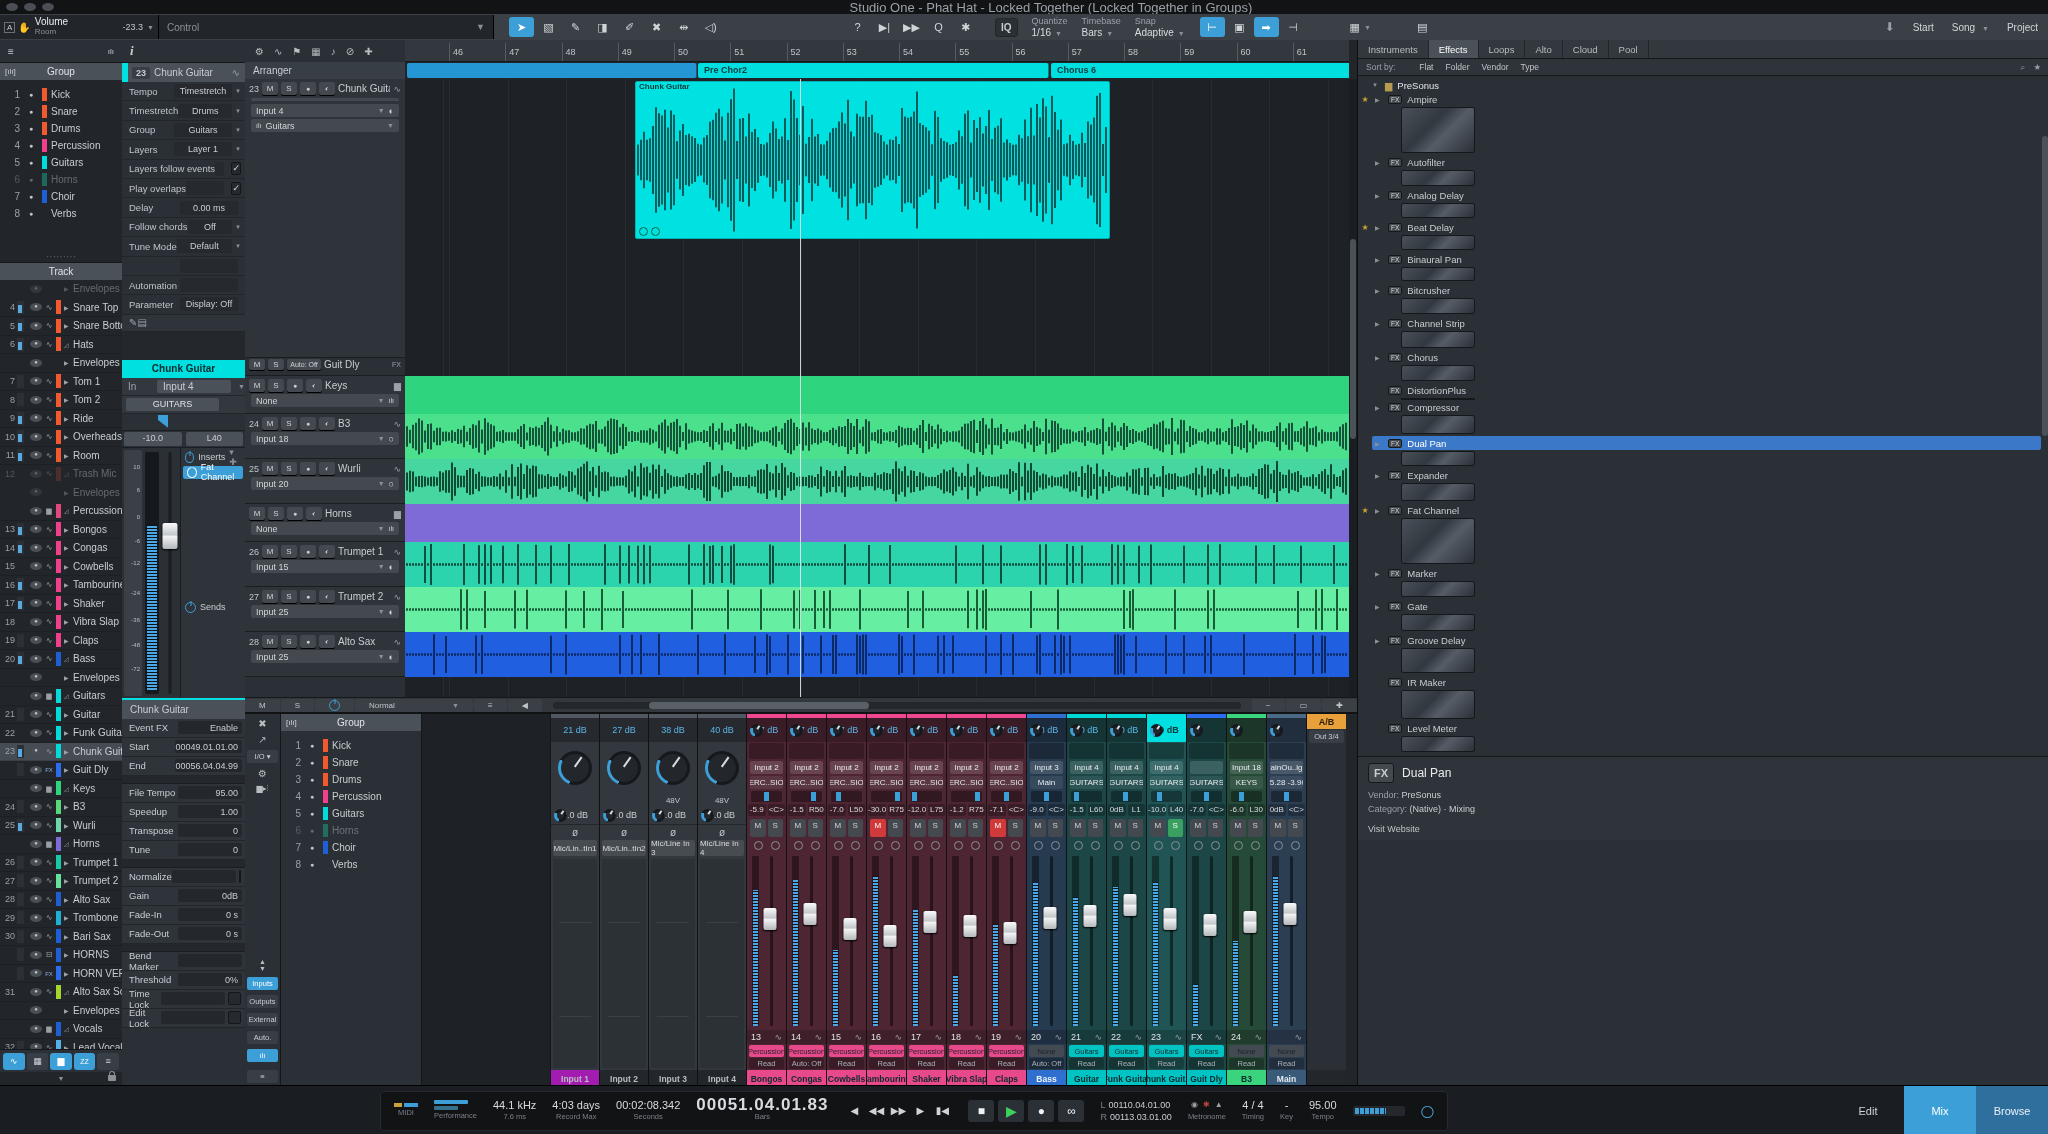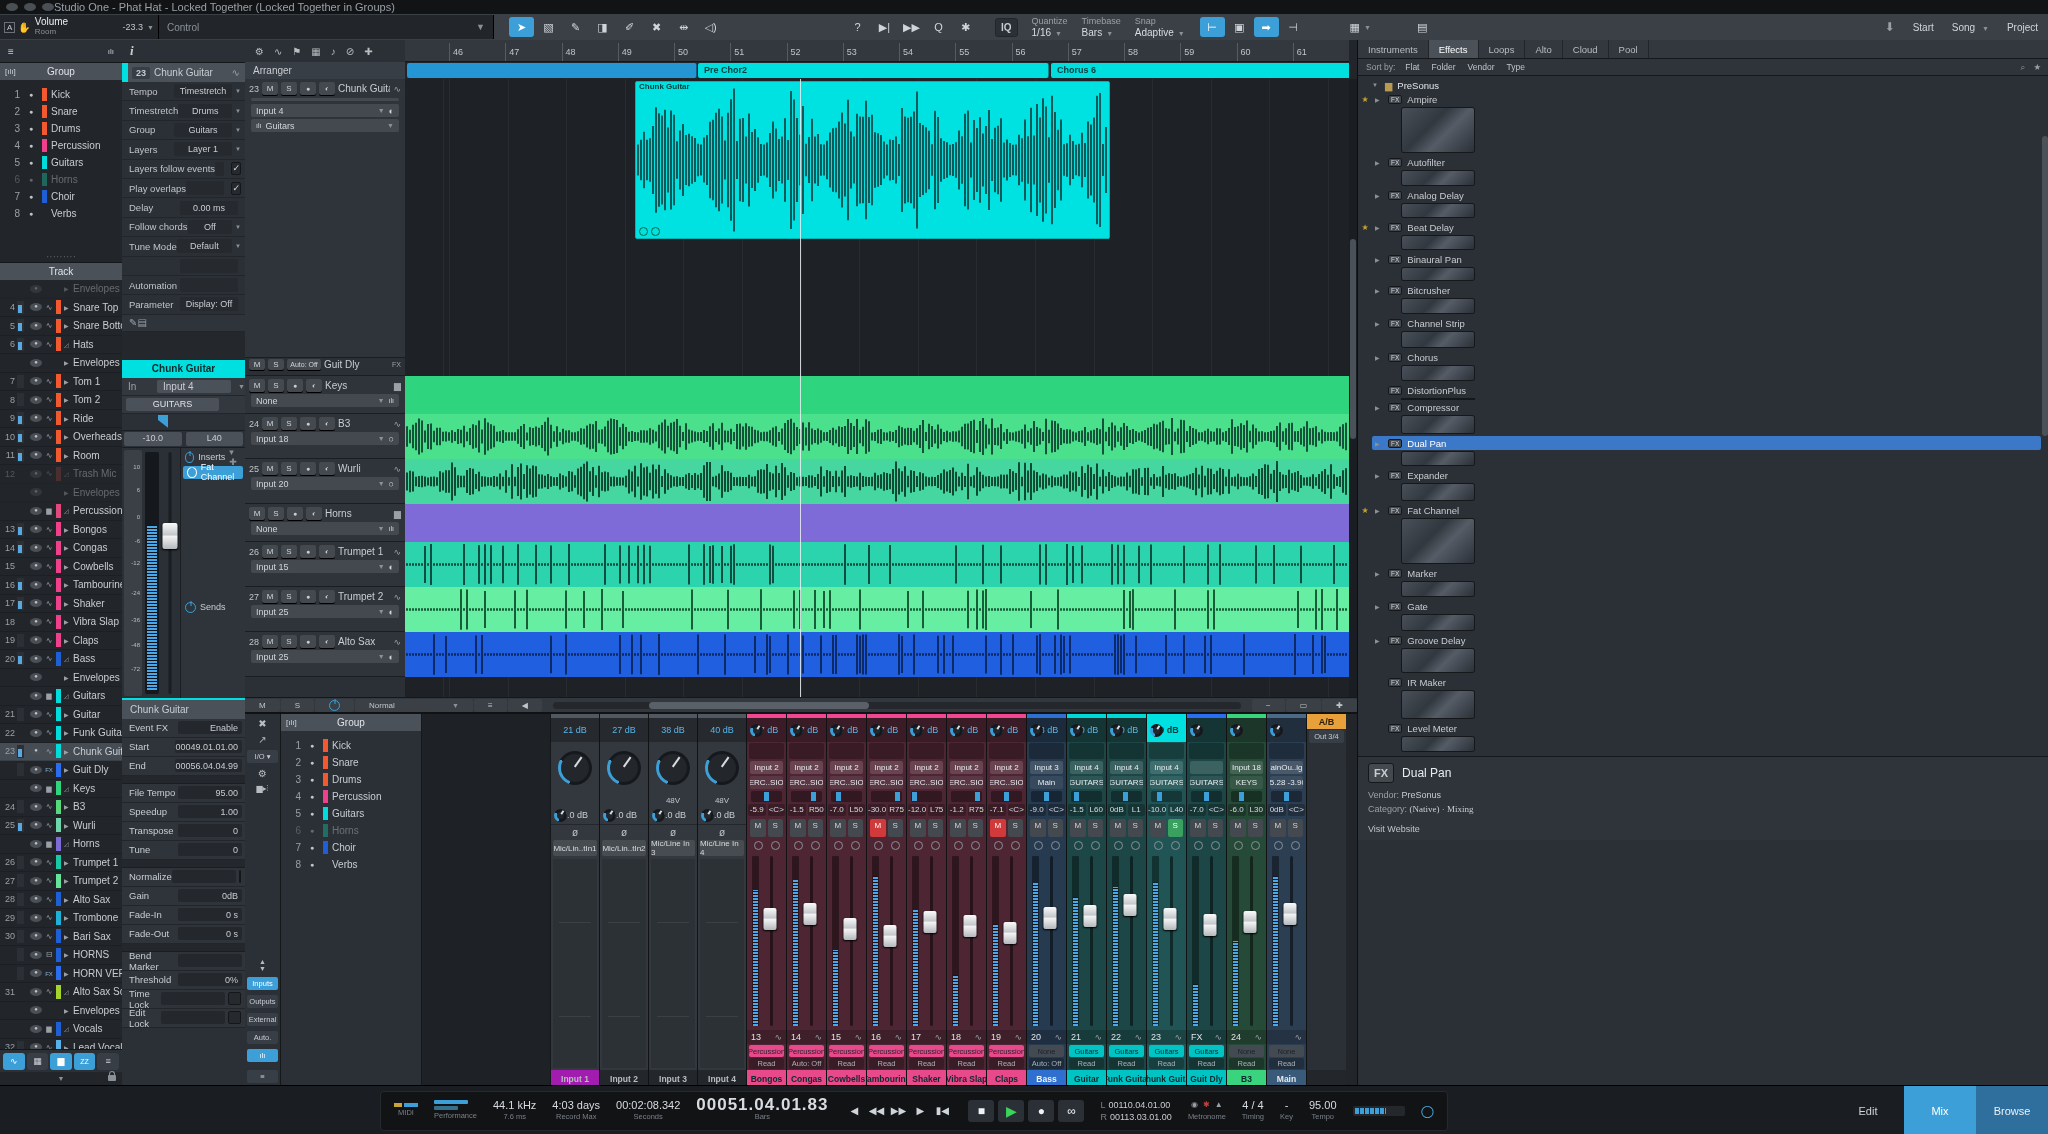--- a/index.html
+++ b/index.html
@@ -3,21 +3,21 @@
 <meta charset="utf-8">
 <style>
   html,body{margin:0;padding:0;background:#0e1012;}
   #app{position:relative;width:2048px;height:1134px;overflow:hidden;background:#1b1e22;
        font-family:"Liberation Sans","DejaVu Sans",sans-serif;color:#c8cdd2;font-size:10px;
        -webkit-font-smoothing:antialiased;}
   .abs{position:absolute;}
   
   #titlebar{left:0;top:0;width:2048px;height:14px;background:#111315;display:flex;align-items:center;}
   .tdot{width:8px;height:8px;border-radius:50%;background:#4a4f55;margin-left:6px;}
-  #titlebar .ttl{flex:1;font-size:11px;color:#9aa0a6;}
+  #titlebar .ttl{flex:1;text-align:center;font-size:13px;color:#9aa0a6;}
   
   #toolbar{left:0;top:14px;width:2048px;height:26px;background:#3a4046;border-bottom:1px solid #15181b;display:flex;align-items:center;}
   .parambox{width:150px;height:24px;background:#22262b;border-right:1px solid #000;display:flex;align-items:center;padding:0 4px;}
   .parambox .pv{flex:1;line-height:10px;}
   .ctrlbox{width:318px;height:24px;background:#22262b;border-right:1px solid #000;display:flex;align-items:center;padding:0 8px;color:#8a9097;}
   .tbtn{width:25px;height:20px;margin:0 1px;border-radius:3px;display:flex;align-items:center;justify-content:center;color:#cfd4d9;font-size:11px;}
   .tbtn.on{background:#3c9fd8;color:#fff;}
   .tgrp{display:flex;align-items:center;margin-left:14px;}
   .ddblock{margin-left:14px;line-height:11px;}
   .ddblock .l{color:#9aa0a6;font-size:9px;}
@@ -189,21 +189,21 @@
   .inspacer::before,.inspacer::after{content:"";position:absolute;left:6px;right:6px;height:1px;background:#3a4046;top:30%;}
   .inspacer::after{top:75%;}
   #abstrip{width:39px;display:flex;flex-direction:column;background:#2b3036;}
   .abhdr{height:15px;background:#e8a03a;color:#2a1c06;font-weight:bold;font-size:9px;display:flex;align-items:center;justify-content:center;}
   .about{height:13px;font-size:7.5px;display:flex;align-items:center;justify-content:center;background:#383e45;margin:1px 2px;border-radius:2px;}
   
   #browser{left:1357px;top:40px;width:691px;height:1045px;background:#2b3036;border-left:1px solid #0c0e10;display:flex;flex-direction:column;}
   #btabs{height:18px;display:flex;background:#33383e;border-bottom:1px solid #15181b;align-items:stretch;}
   .btab{padding:0 10px;display:flex;align-items:center;font-size:9.5px;color:#b8bdc2;border-right:1px solid #22262b;}
   .btab.on{background:#4a5159;color:#fff;}
-  #bsort{height:16px;display:flex;align-items:center;gap:10px;padding:0 8px;background:#2f343a;border-bottom:1px solid #15181b;color:#9aa0a6;font-size:8.5px;}
+  #bsort{height:16px;display:flex;align-items:center;gap:24px;padding:0 8px;background:#2f343a;border-bottom:1px solid #15181b;color:#9aa0a6;font-size:8.5px;}
   #bsort .opt{color:#c0c5ca;}
   #blist{flex:1;overflow:hidden;padding-top:2px;position:relative;}
   .bfolder{height:14px;display:flex;align-items:center;gap:5px;padding-left:14px;font-size:9.5px;color:#e0e4e8;}
   .bitem{padding-left:14px;}
   .bitem .rowl{height:14px;display:flex;align-items:center;gap:5px;font-size:9.5px;}
   .bitem.sel .rowl{background:#3c78c8;color:#fff;margin-right:8px;border-radius:2px;}
   .star{width:10px;margin-left:-12px;color:#c8a030;font-size:8px;display:inline-block;text-align:center;}
   .fxchip{font-size:6.5px;background:#43494f;border:1px solid #15181b;color:#cfd4d9;padding:0 2px;border-radius:2px;}
   .arr8{font-size:6px;color:#8a9097;width:8px;}
   .thumb{margin:2px 0 3px 30px;width:72px;border-radius:2px;background:
@@ -2212,21 +2212,21 @@
     </div>
     <div id="binfo">
       <div class="t">
         <span class="fxbig">FX</span>
         <span class="nm">Dual Pan</span>
       </div>
       <div class="meta">
         <div><span>Vendor:</span>
              <span style="color:#c8cdd2;">PreSonus</span></div>
         <div><span>Category:</span>
-             <span style="color:#c8cdd2;font-family:Liberation Serif, serif;">(Native) · Mixing</span></div>
+             <span style="color:#c8cdd2;">(Native) · Mixing</span></div>
       </div>
       <div class="link">Visit Website</div>
     </div>
     <div id="bpad"></div>
   </div>
 
   <div id="transport" class="abs">
     <div id="tpanel">
       <div class="tcell">
         <div style="display:flex;gap:2px;justify-content:center;">

